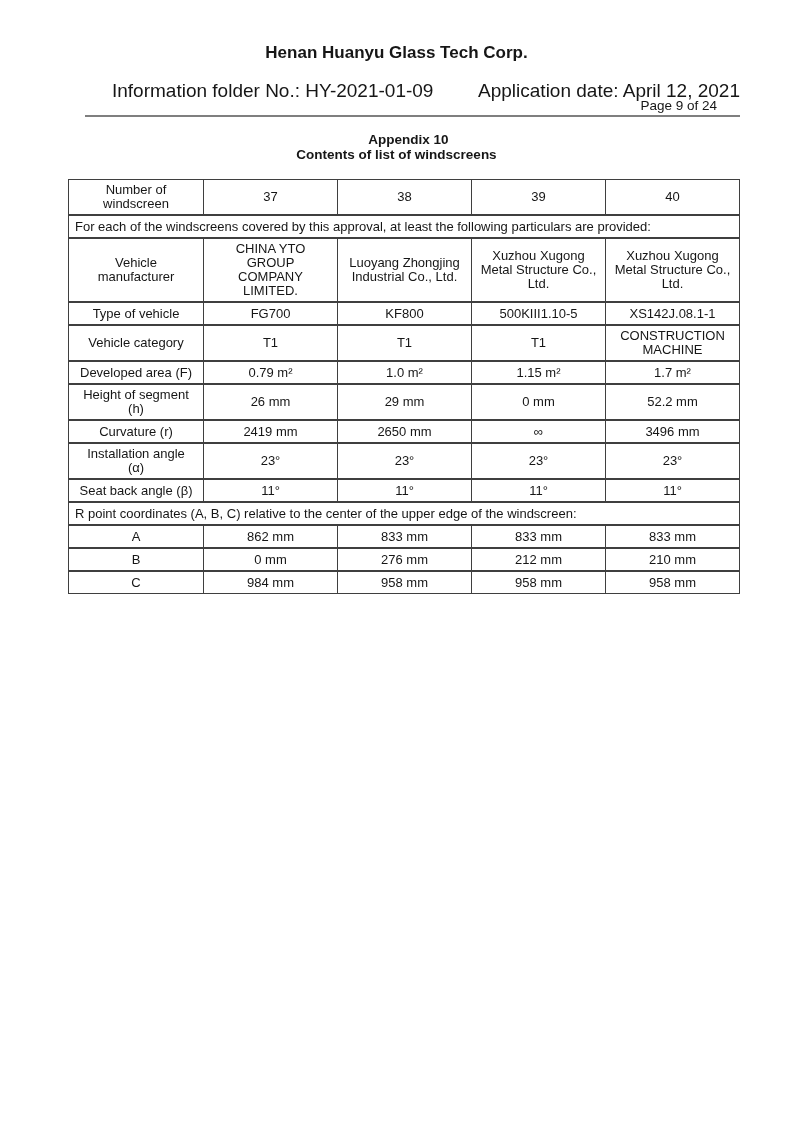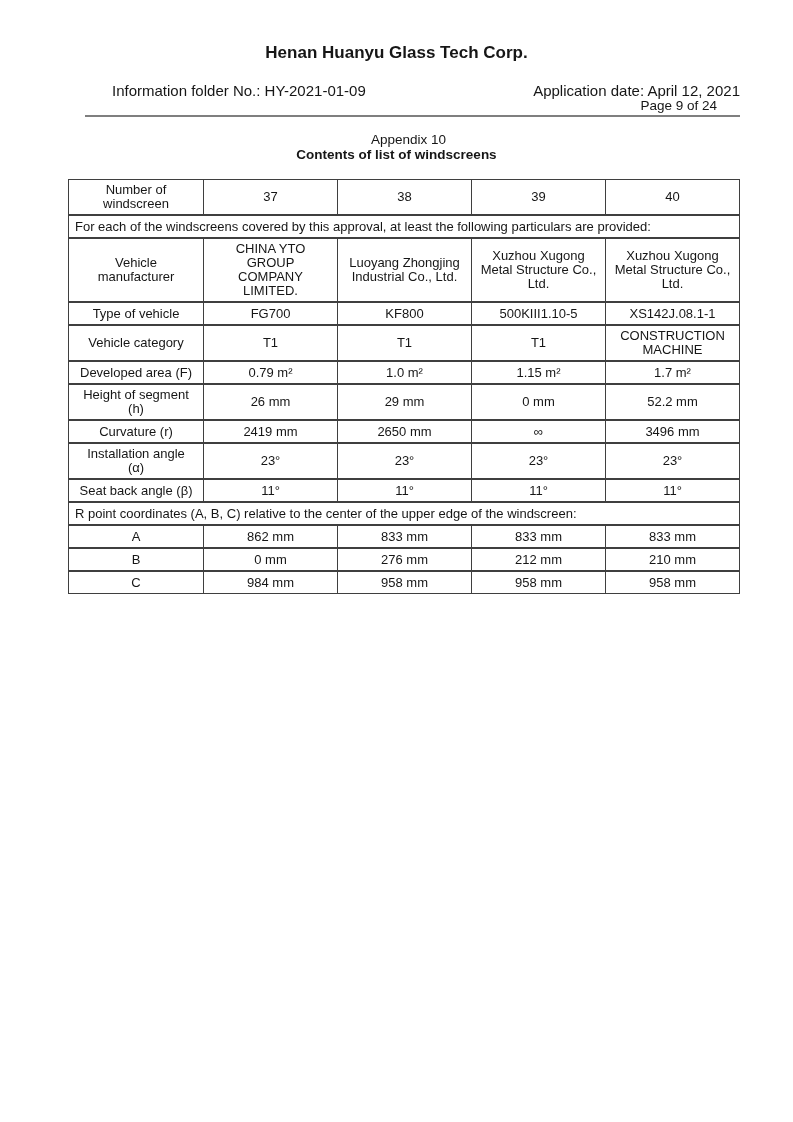--- a/index.html
+++ b/index.html
@@ -12,32 +12,32 @@
     position:relative; width:793px; height:1022px;
     box-sizing:border-box; background:#ffffff;
     padding-top:44px; overflow:hidden;
   }
   .company-title {
     text-align:center; font-weight:bold; font-size:17px; line-height:18px;
   }
   .header-line {
     display:flex; justify-content:space-between;
     margin:21px 53px 0 112px;
-    font-size:15px; line-height:15px;
+    font-size:19px; line-height:15px;
   }
   .page-no {
     text-align:right; margin:0 76px 0 0;
     font-size:13.5px; line-height:15px;
   }
   .rule {
     height:2px; background:#7f7f7f;
     margin:2px 53px 0 85px;
   }
   .appendix {
-    text-align:center; font-weight:normal; font-size:13.5px; margin-top:15px;margin-left:24px;
+    text-align:center; font-weight:bold; font-size:13.5px; margin-top:15px;margin-left:24px;
   }
   .subtitle {
     text-align:center; font-weight:bold; font-size:13.5px; 
   }
   .wtable {
     margin:17px 53px 8px 68px;
     font-size:13px; line-height:14px;
   }
   .trow {
     display:flex; border:1px solid #3f3f3f; background:#ffffff;

